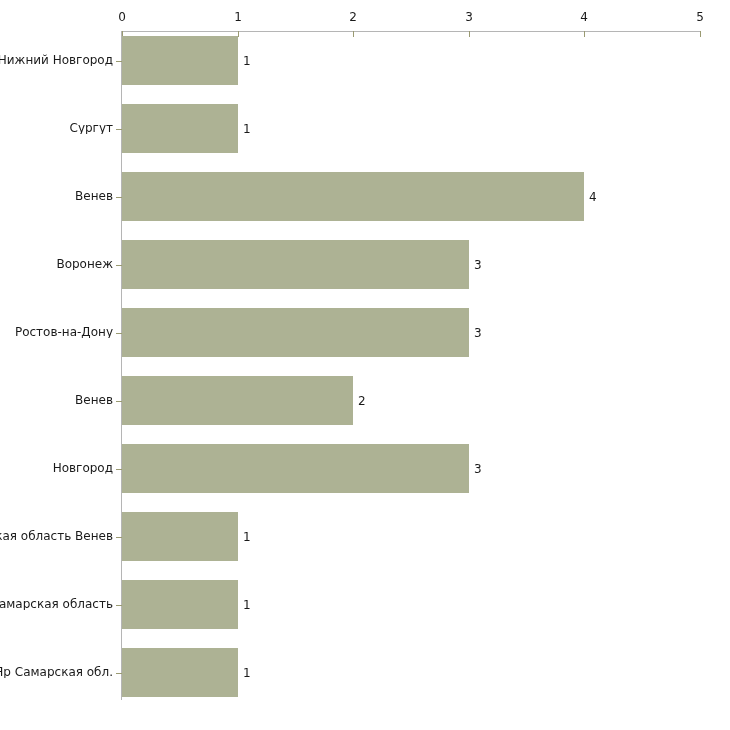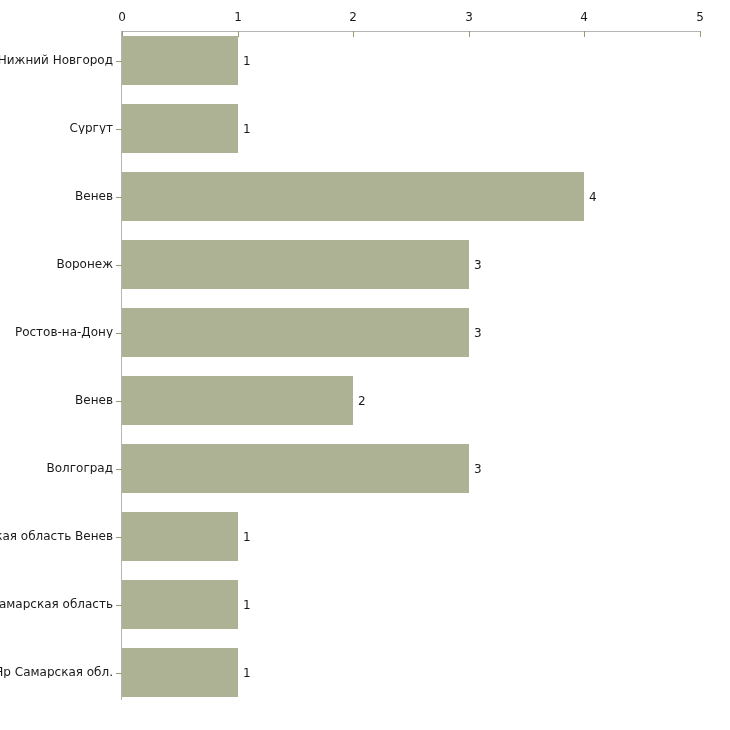--- a/index.html
+++ b/index.html
@@ -141,21 +141,21 @@
       <div class="cat-label-wrap" style="top: 257.5px;">
         <div class="cat-label">Воронеж</div>
       </div>
       <div class="cat-label-wrap" style="top: 325.5px;">
         <div class="cat-label">Ростов-на-Дону</div>
       </div>
       <div class="cat-label-wrap" style="top: 393.5px;">
         <div class="cat-label">Венев</div>
       </div>
       <div class="cat-label-wrap" style="top: 461.5px;">
-        <div class="cat-label">Волгоград</div>
+        <div class="cat-label">Новгород</div>
       </div>
       <div class="cat-label-wrap" style="top: 529.5px;">
         <div class="cat-label">ьская область Венев</div>
       </div>
       <div class="cat-label-wrap" style="top: 597.5px;">
         <div class="cat-label">р Самарская область</div>
       </div>
       <div class="cat-label-wrap" style="top: 665.5px;">
         <div class="cat-label">й Яр Самарская обл.</div>
       </div>

